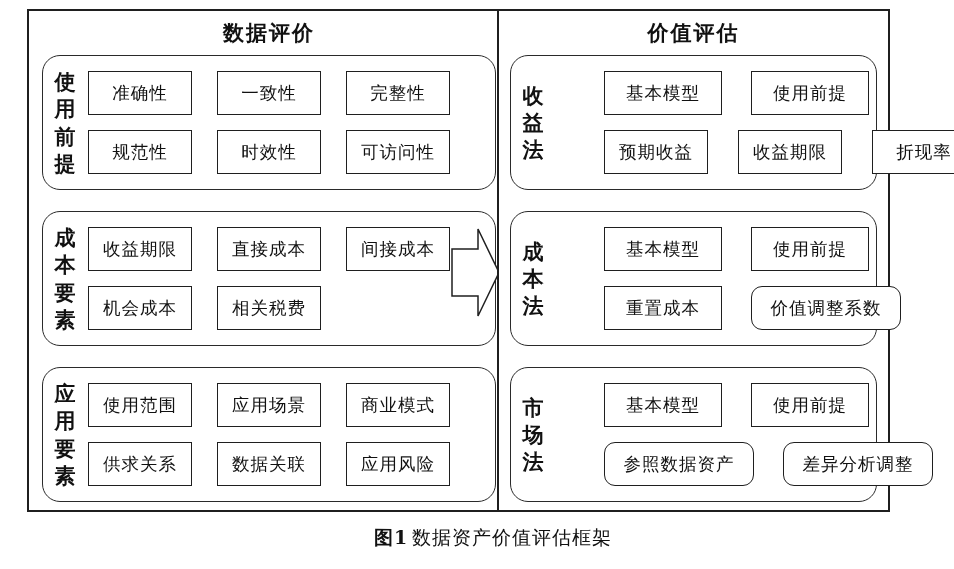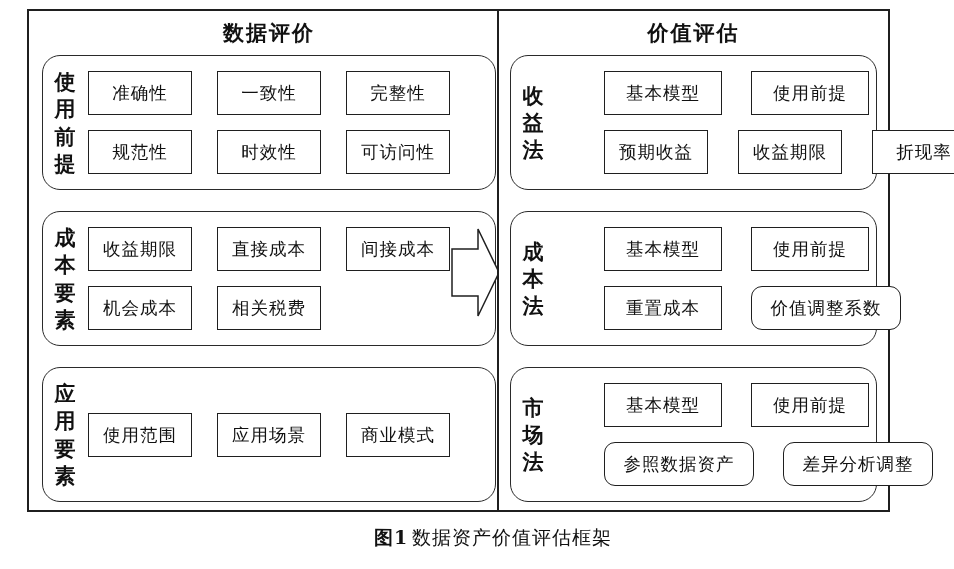--- a/index.html
+++ b/index.html
@@ -141,20 +141,25 @@
     </div>
 
     <div class="group">
       <div class="group-label">应用要素</div>
       <div class="rows">
         <div class="row">
           <div class="item">使用范围</div>
           <div class="item">应用场景</div>
           <div class="item">商业模式</div>
         </div>
+        <div class="row">
+          <div class="item">供求关系</div>
+          <div class="item">数据关联</div>
+          <div class="item">应用风险</div>
+        </div>
       </div>
     </div>
   </div>
 
   <svg class="arrow-svg" width="50" height="93" viewBox="0 0 50 93" xmlns="http://www.w3.org/2000/svg">
     <polygon points="1,23 27,23 27,3 48,46.5 27,90 27,70 1,70" fill="#ffffff" stroke="#1f1f1f" stroke-width="1.5" stroke-linejoin="miter"></polygon>
   </svg>
 
   <div class="panel panel-right">
     <div class="panel-title">价值评估</div>

